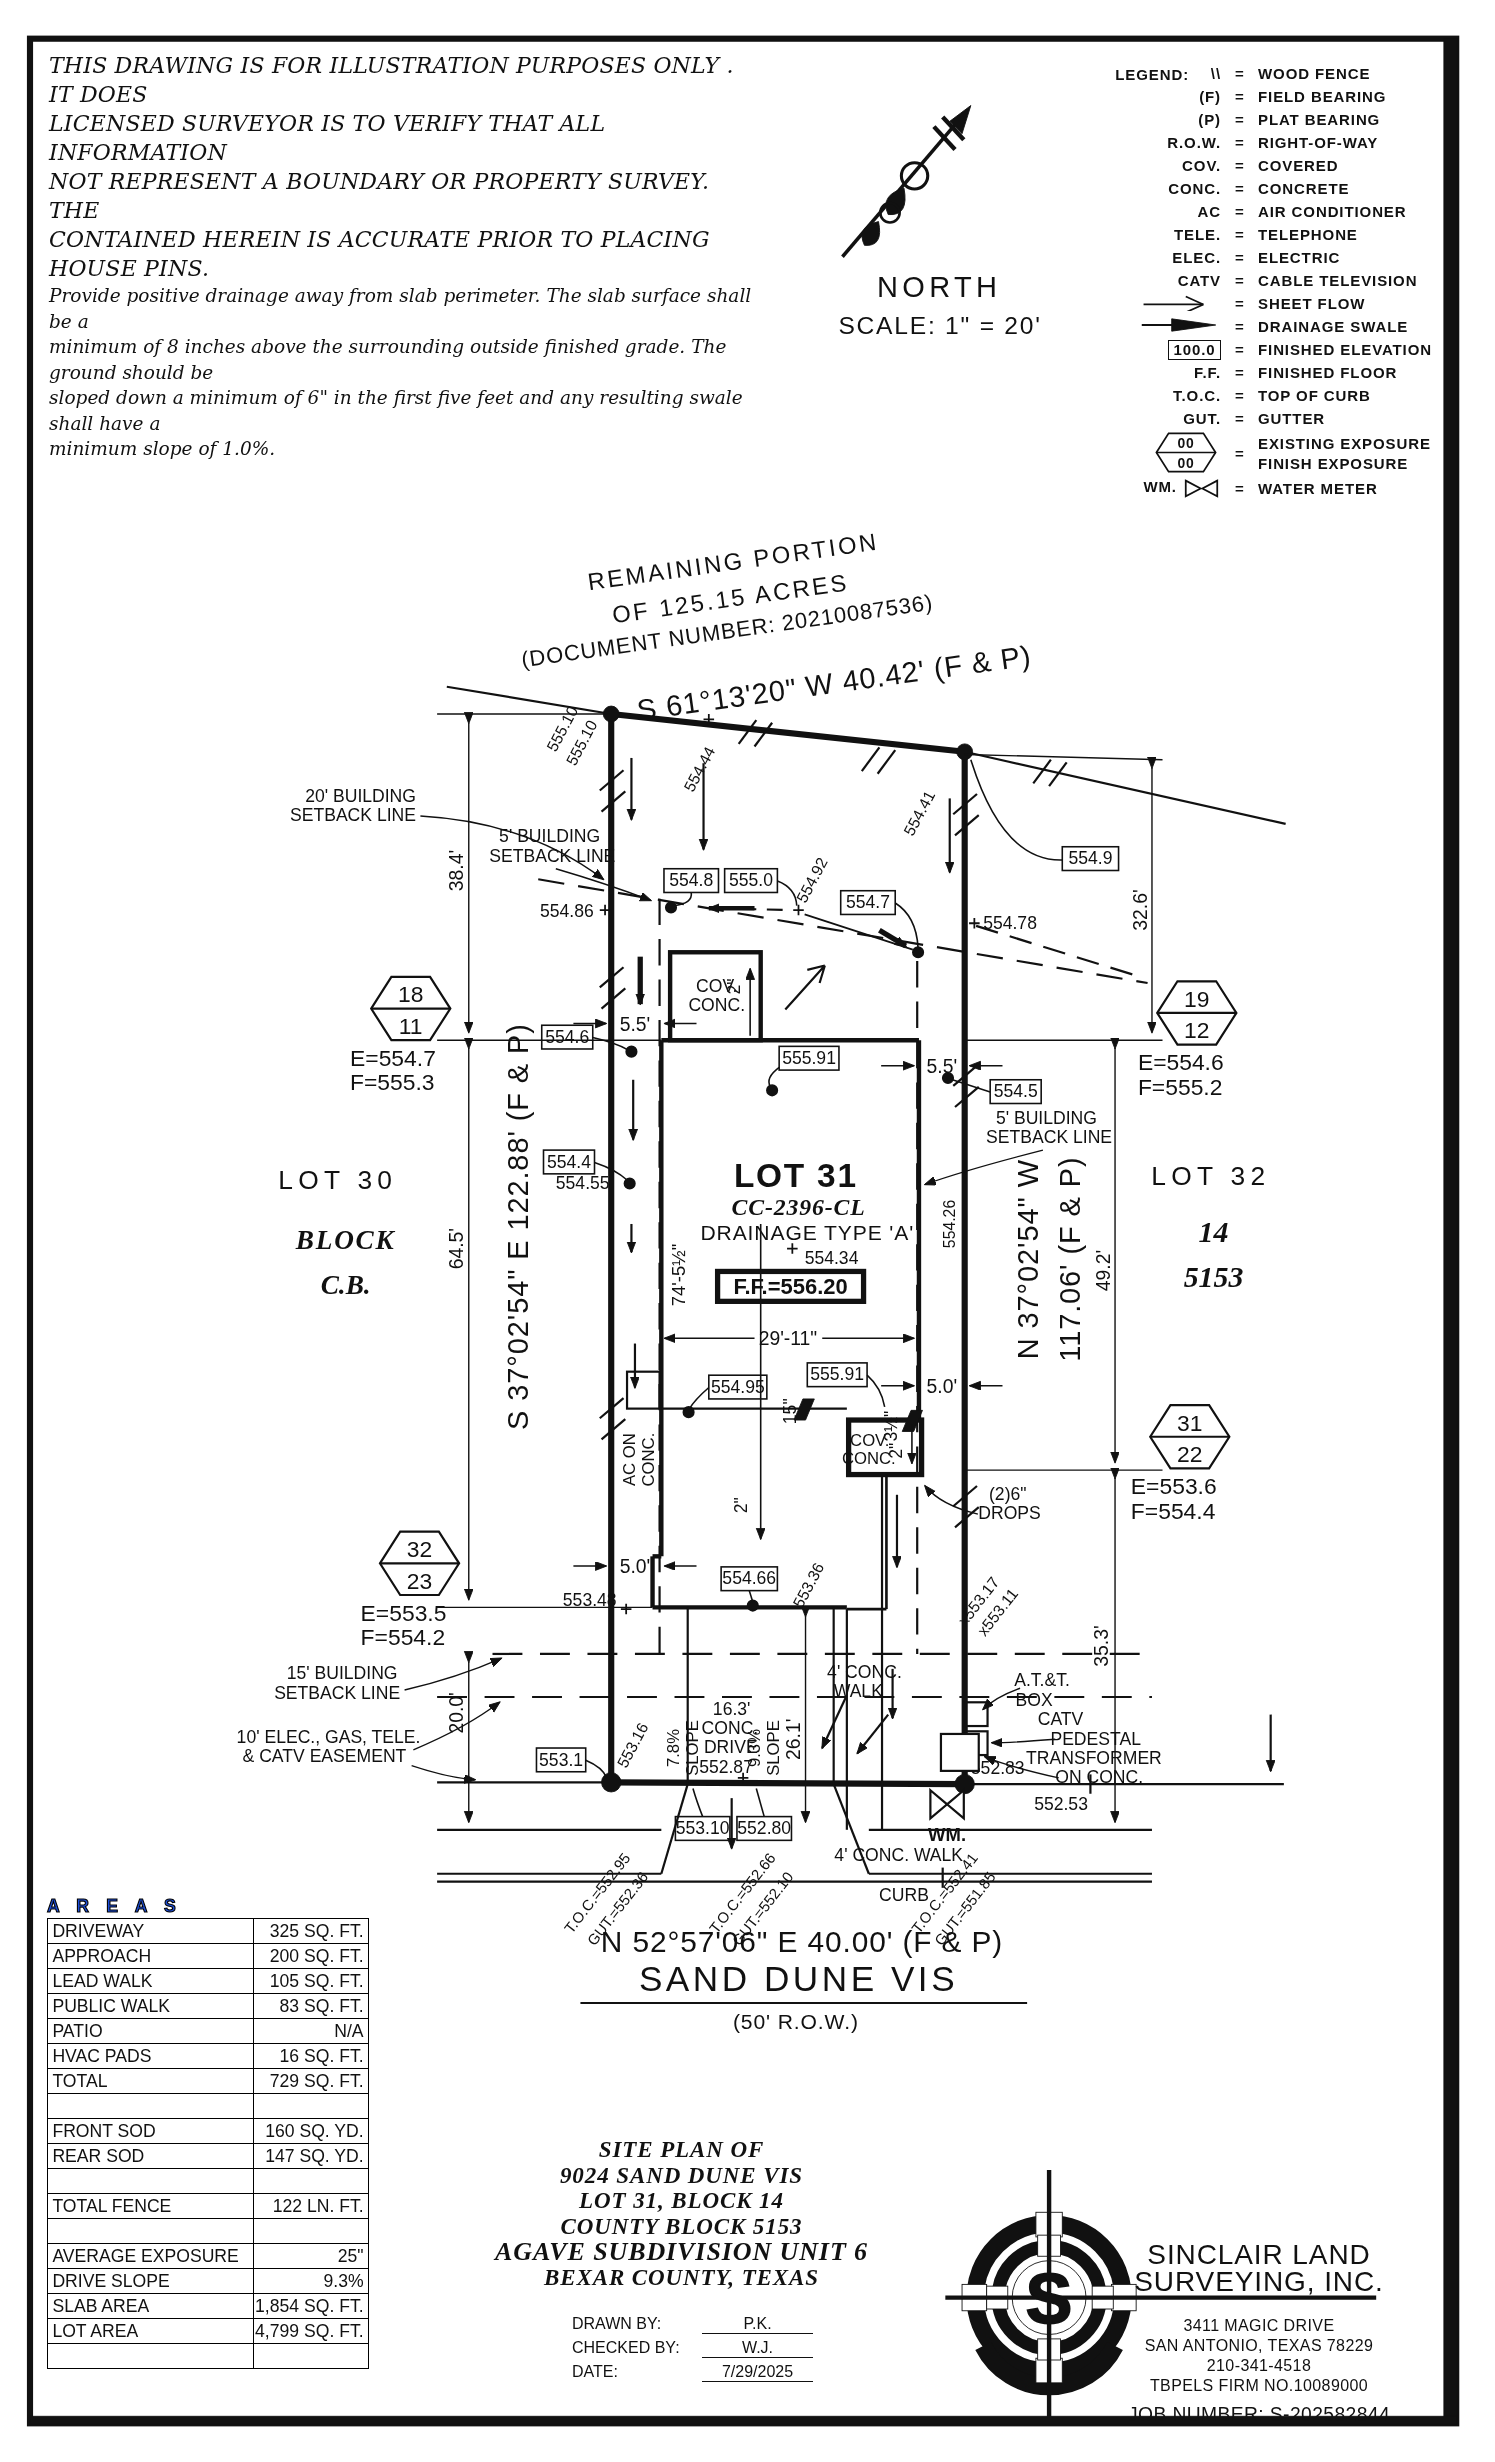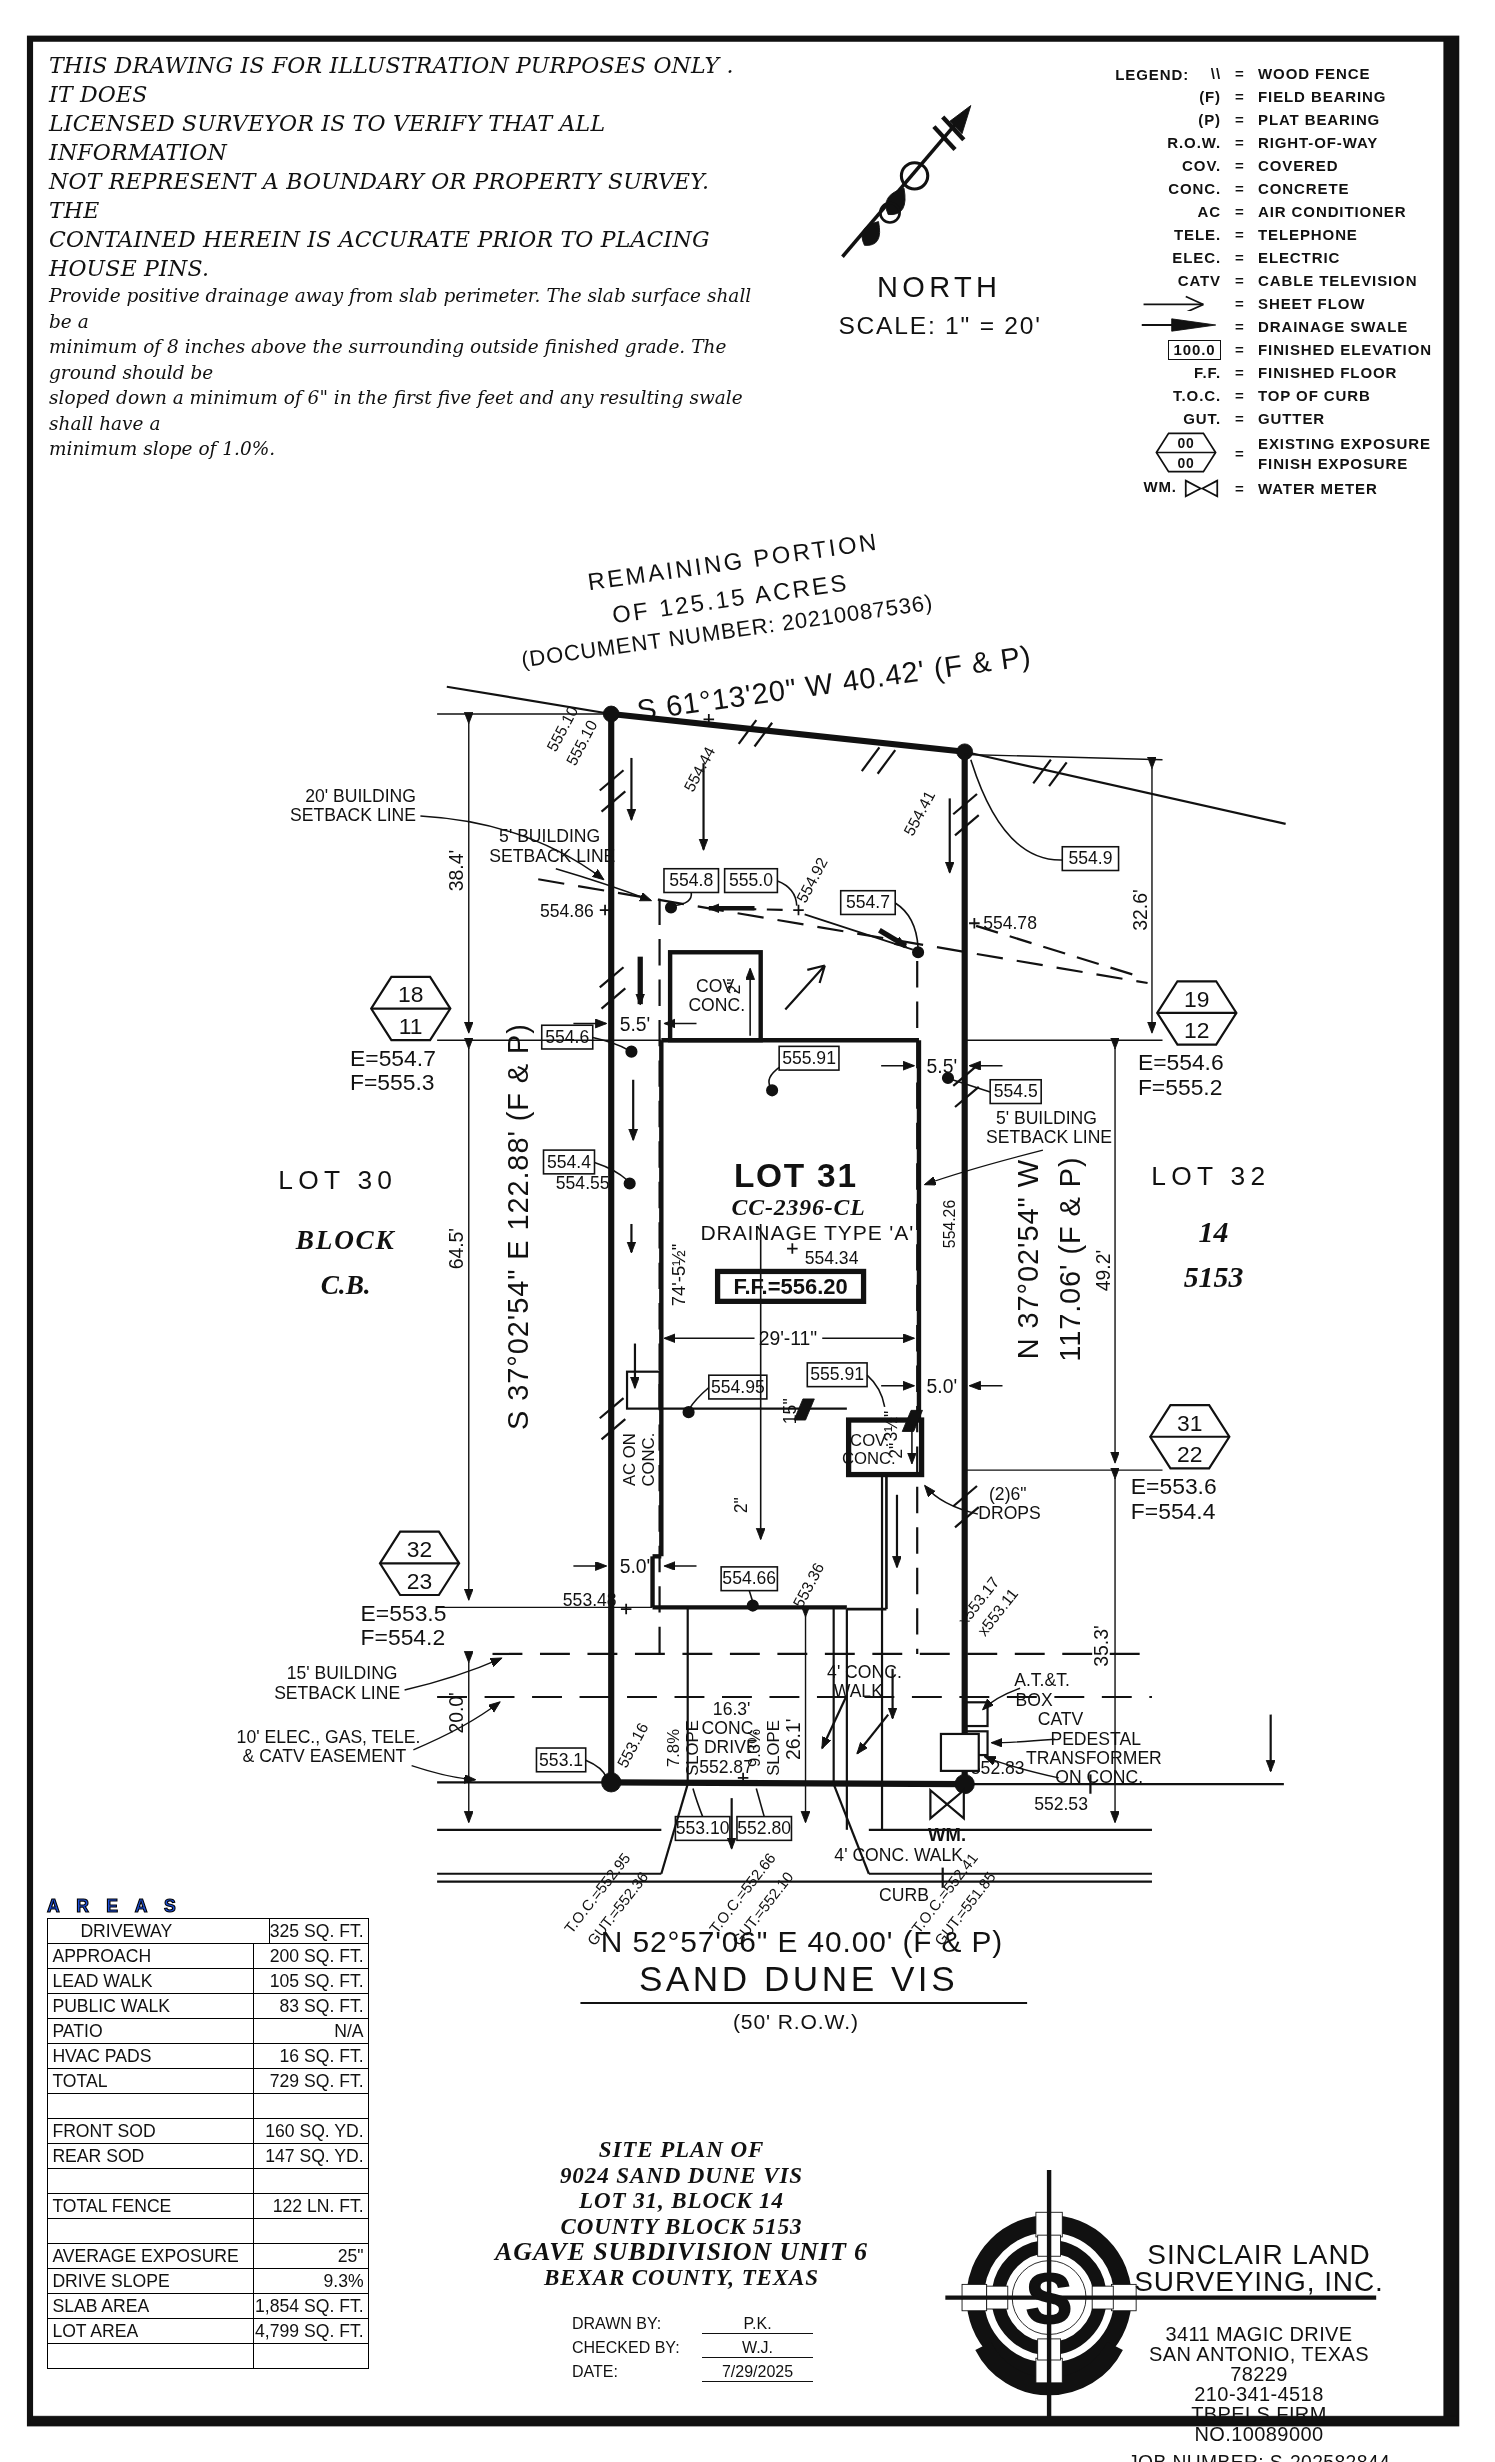--- a/index.html
+++ b/index.html
@@ -22,37 +22,37 @@
   .lg-sym{width:111px;text-align:right;letter-spacing:0.9px;white-space:nowrap;}
   .lg-eq{width:37px;text-align:center;}
   .lg-desc{flex:1;letter-spacing:0.9px;white-space:nowrap;}
   .lg-box{border:1.8px solid #111;padding:0 4.4px 0.9px 4.4px;}
   .lg-2l div{line-height:19.3px;}
 
   
   .areas{position:absolute;left:47px;top:1896px;width:322px;}
   .areas-title{height:22px;text-align:left;font-weight:bold;font-size:17.6px;letter-spacing:6.2px;color:#1d4ed8;-webkit-text-stroke:1.1px #000;}
   .a-row{display:flex;height:24px;border:1.8px solid #000;border-top:none;font-size:17.6px;align-items:center;}
-  .a-row.first{border-top:1.8px solid #000;padding-left:28px;}
+  .a-row.first{border-top:1.8px solid #000;}
   .a-lab{width:201px;align-self:stretch;display:flex;align-items:center;border-right:1.8px solid #000;padding-left:4.4px;white-space:nowrap;}
   .a-val{flex:1;text-align:right;padding-right:4.4px;white-space:nowrap;}
 
   
   .tblock{position:absolute;left:475px;top:2137px;width:413px;text-align:center;font-family:"Liberation Serif",serif;font-style:italic;font-weight:bold;}
   .tblock .tl{font-size:23px;line-height:25.5px;letter-spacing:0.9px;}
   .tblock .tl.big{font-size:26px;}
   .drawn{position:absolute;left:572px;top:2315px;font-size:16px;}
   .d-row{height:24px;white-space:nowrap;}
   .d-lab{display:inline-block;min-width:130px;}
   .d-val{display:inline-block;min-width:97px;text-align:center;border-bottom:1.8px solid #111;padding:0 7px;}
 
   
   .company{position:absolute;left:1127px;top:2241px;width:264px;text-align:center;}
   .c-name{font-size:28px;line-height:27px;letter-spacing:0.9px;}
-  .c-addr{font-size:20px;line-height:20px;letter-spacing:0.4px;margin-top:29px;}
+  .c-addr{font-size:16px;line-height:20px;letter-spacing:0.4px;margin-top:21px;}
   .c-job{font-size:19.3px;margin-top:8px;letter-spacing:0.4px;white-space:nowrap;}
 </style>
 </head>
 <body>
 
 <div class="sheet">
 
 <svg class="plan-svg" width="1495" height="2462" viewBox="0 0 1700 2800">
   <defs>
     <marker id="ah" markerWidth="14" markerHeight="12" refX="12" refY="5" orient="auto" markerUnits="userSpaceOnUse">

